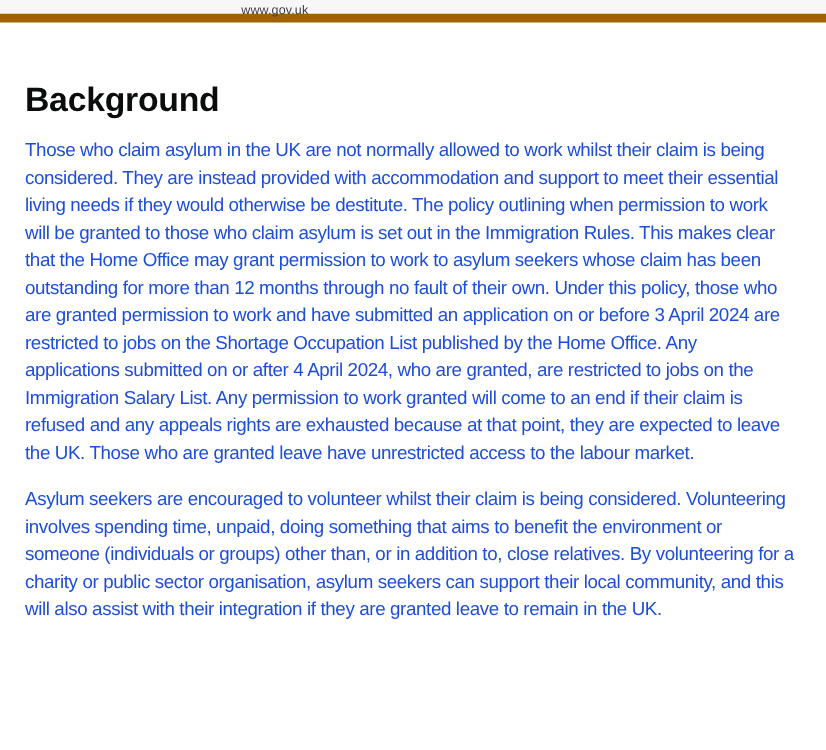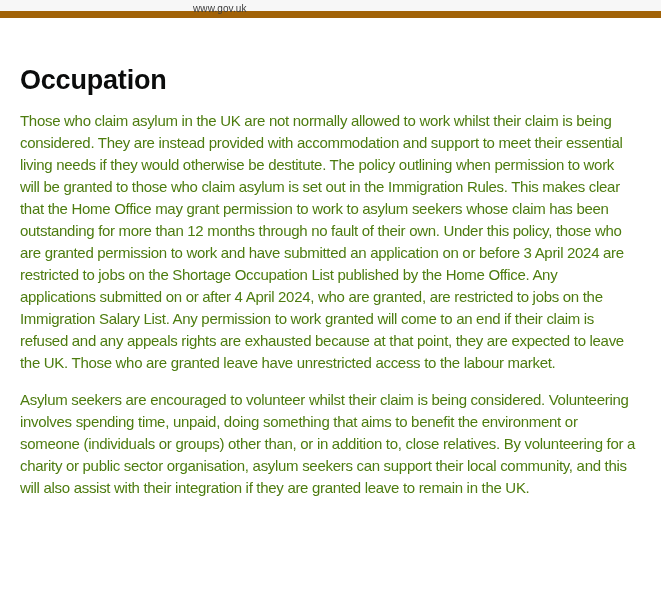--- a/index.html
+++ b/index.html
@@ -36,31 +36,31 @@
     font-size: 27px;
     line-height: 1.1;
     font-weight: bold;
     color: #0b0c0c;
     letter-spacing: -0.2px;
   }
   .body-text p {
     font-size: 15px;
     line-height: 22px;
     letter-spacing: -0.3px;
-    color: #4d7c0f;
+    color: #1d4ed8;
     margin: 0 4px 15px 0;
     max-width: 620px;
   }
 </style>
 </head>
 <body>
 
 <div class="titlebar">
   <span class="titlebar-url">www.gov.uk</span>
 </div>
 
 <div class="content">
-  <h1 class="page-title">Occupation</h1>
+  <h1 class="page-title">Background</h1>
   <div class="body-text">
     <p>Those who claim asylum in the UK are not normally allowed to work whilst their claim is being considered. They are instead provided with accommodation and support to meet their essential living needs if they would otherwise be destitute. The policy outlining when permission to work will be granted to those who claim asylum is set out in the Immigration Rules. This makes clear that the Home Office may grant permission to work to asylum seekers whose claim has been outstanding for more than 12 months through no fault of their own. Under this policy, those who are granted permission to work and have submitted an application on or before 3 April 2024 are restricted to jobs on the Shortage Occupation List published by the Home Office. Any applications submitted on or after 4 April 2024, who are granted, are restricted to jobs on the Immigration Salary List. Any permission to work granted will come to an end if their claim is refused and any appeals rights are exhausted because at that point, they are expected to leave the UK. Those who are granted leave have unrestricted access to the labour market.</p>
     <p>Asylum seekers are encouraged to volunteer whilst their claim is being considered. Volunteering involves spending time, unpaid, doing something that aims to benefit the environment or someone (individuals or groups) other than, or in addition to, close relatives. By volunteering for a charity or public sector organisation, asylum seekers can support their local community, and this will also assist with their integration if they are granted leave to remain in the UK.</p>
   </div>
 </div>
 
 </body></html>

